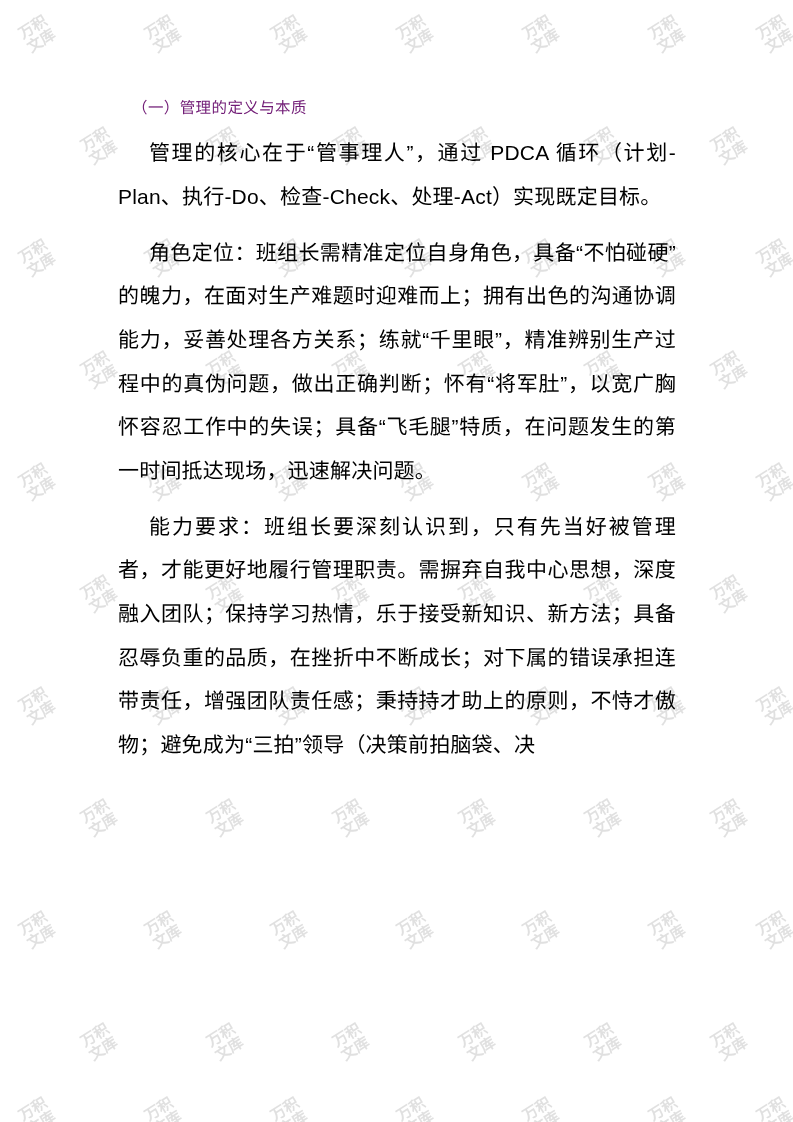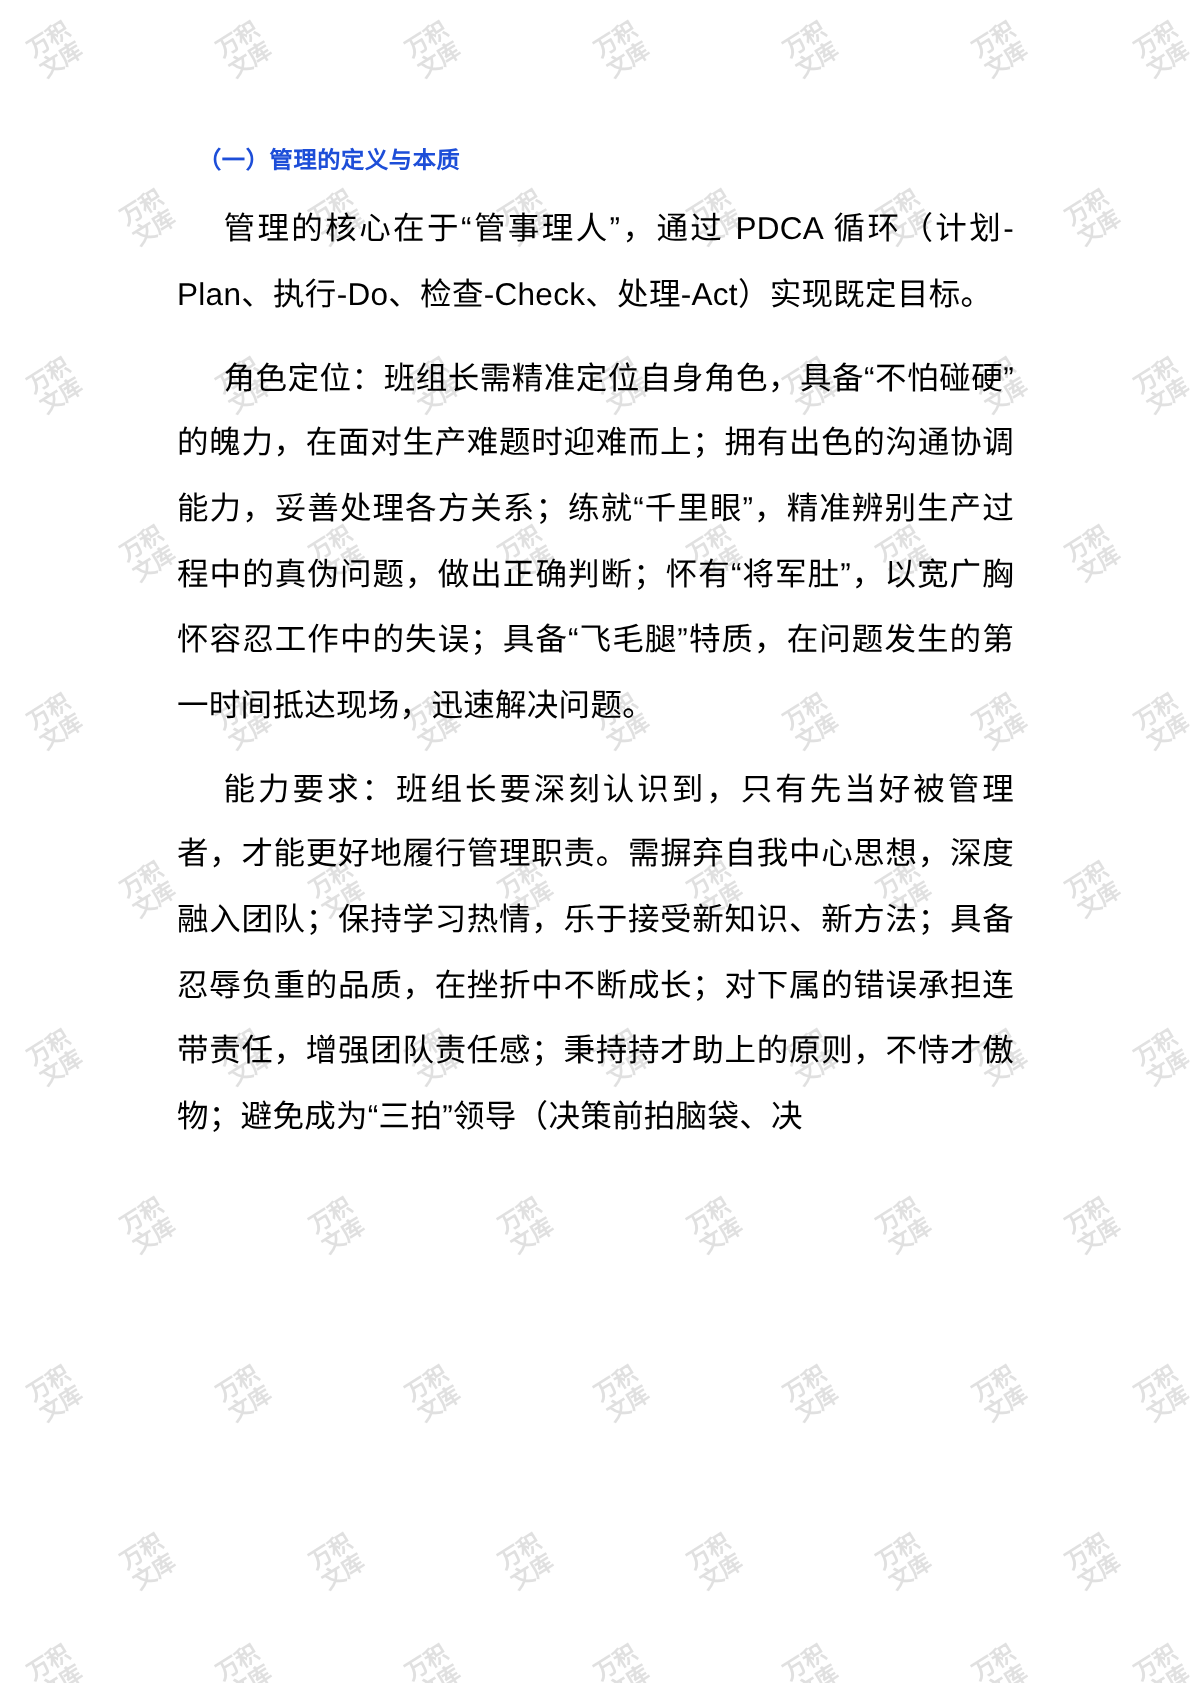--- a/index.html
+++ b/index.html
@@ -55,23 +55,23 @@
     font-family: "Liberation Sans", "DejaVu Sans", sans-serif;
     font-weight: 700;
     font-size: 15.5px;
     color: #000;
     margin: 0 0 14px 0;
     line-height: 1.5;
     letter-spacing: 0.4px;
   }
   .h-sub {
     font-family: "Liberation Sans", "DejaVu Sans", sans-serif;
-    font-weight: 700;
+    font-weight: 400;
     font-size: 15.5px;
-    color: #1d4ed8;
+    color: #701a75;
     margin: 0 0 12px 0;
     line-height: 1.5;
     letter-spacing: 0.4px;
     text-indent: 14px;
   }
   p.para {
     font-family: "Liberation Sans", "DejaVu Sans", sans-serif;
     font-size: 21px;
     color: #000;
     margin: 0 0 12px 0;

